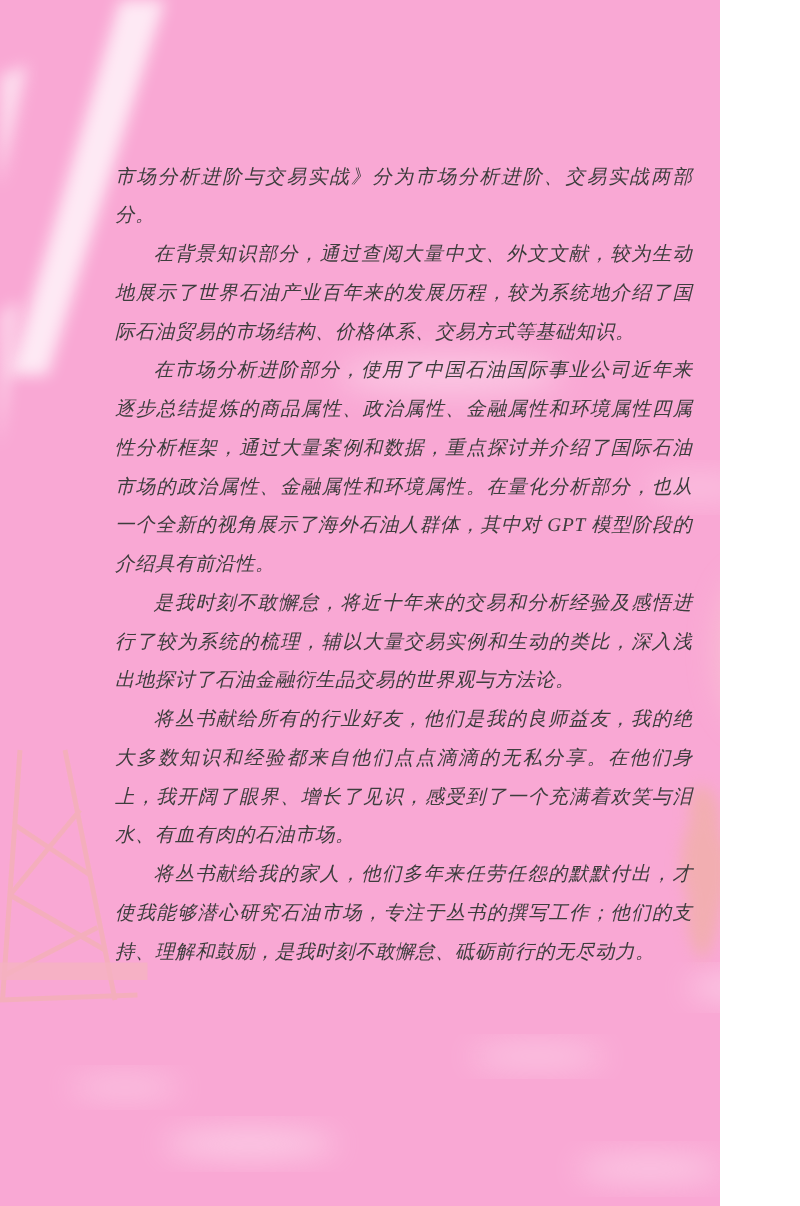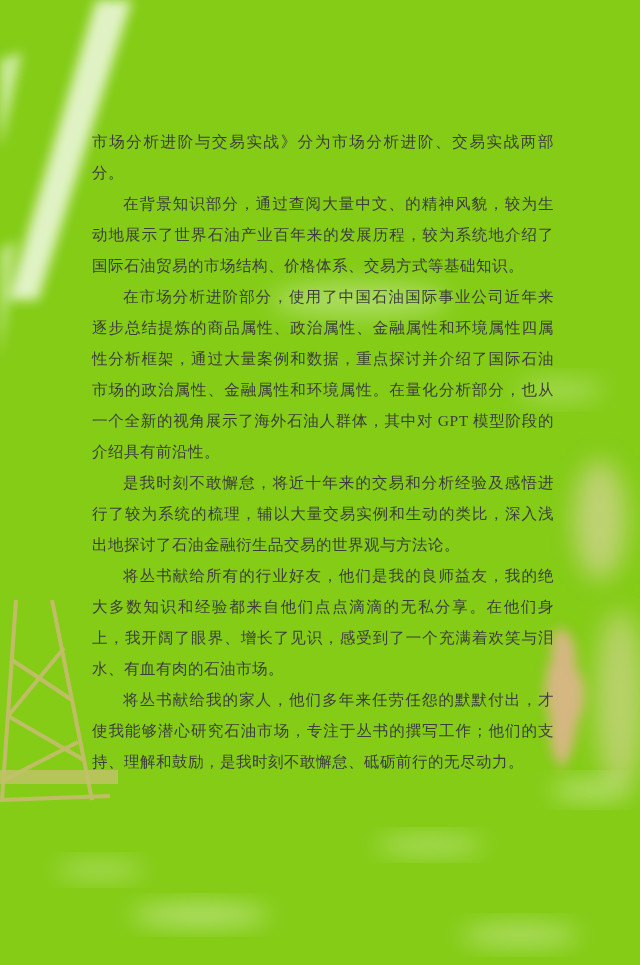--- a/index.html
+++ b/index.html
@@ -7,24 +7,25 @@
     padding: 0;
   }
   body {
     width: 640px;
     height: 965px;
     overflow: hidden;
     font-family: "Liberation Serif", "DejaVu Serif", serif;
   }
   .page {
     position: relative;
-    width: 640px;
+    width: 576px;
     height: 965px;
-    background: #84cc16;
+    background: #f9a8d4;
     overflow: hidden;
+    font-style: italic;
   }
   .bg-art {
     position: absolute;
     top: 0;
     left: 0;
     width: 640px;
     height: 965px;
     pointer-events: none;
   }
   .text-block {
@@ -91,20 +92,20 @@
       <ellipse cx="200" cy="915" rx="70" ry="10" opacity="0.45" filter="url(#softer)"></ellipse>
       <ellipse cx="430" cy="845" rx="55" ry="8" opacity="0.4" filter="url(#softer)"></ellipse>
       <ellipse cx="590" cy="790" rx="40" ry="9" opacity="0.45" filter="url(#softer)"></ellipse>
       <ellipse cx="100" cy="870" rx="45" ry="8" opacity="0.35" filter="url(#softer)"></ellipse>
       <ellipse cx="520" cy="935" rx="60" ry="10" opacity="0.4" filter="url(#softer)"></ellipse>
     </g>
   </svg>
 
   <div class="text-block">
     <p class="para no-indent">市场分析进阶与交易实战》分为市场分析进阶、交易实战两部分。</p>
-    <p class="para">在背景知识部分，通过查阅大量中文、的精神风貌，较为生动地展示了世界石油产业百年来的发展历程，较为系统地介绍了国际石油贸易的市场结构、价格体系、交易方式等基础知识。</p>
+    <p class="para">在背景知识部分，通过查阅大量中文、外文文献，较为生动地展示了世界石油产业百年来的发展历程，较为系统地介绍了国际石油贸易的市场结构、价格体系、交易方式等基础知识。</p>
     <p class="para">在市场分析进阶部分，使用了中国石油国际事业公司近年来逐步总结提炼的商品属性、政治属性、金融属性和环境属性四属性分析框架，通过大量案例和数据，重点探讨并介绍了国际石油市场的政治属性、金融属性和环境属性。在量化分析部分，也从一个全新的视角展示了海外石油人群体，其中对 GPT 模型阶段的介绍具有前沿性。</p>
     <p class="para">是我时刻不敢懈怠，将近十年来的交易和分析经验及感悟进行了较为系统的梳理，辅以大量交易实例和生动的类比，深入浅出地探讨了石油金融衍生品交易的世界观与方法论。</p>
     <p class="para">将丛书献给所有的行业好友，他们是我的良师益友，我的绝大多数知识和经验都来自他们点点滴滴的无私分享。在他们身上，我开阔了眼界、增长了见识，感受到了一个充满着欢笑与泪水、有血有肉的石油市场。</p>
     <p class="para">将丛书献给我的家人，他们多年来任劳任怨的默默付出，才使我能够潜心研究石油市场，专注于丛书的撰写工作；他们的支持、理解和鼓励，是我时刻不敢懈怠、砥砺前行的无尽动力。</p>
   </div>
 
 </div>
 
 </body></html>

